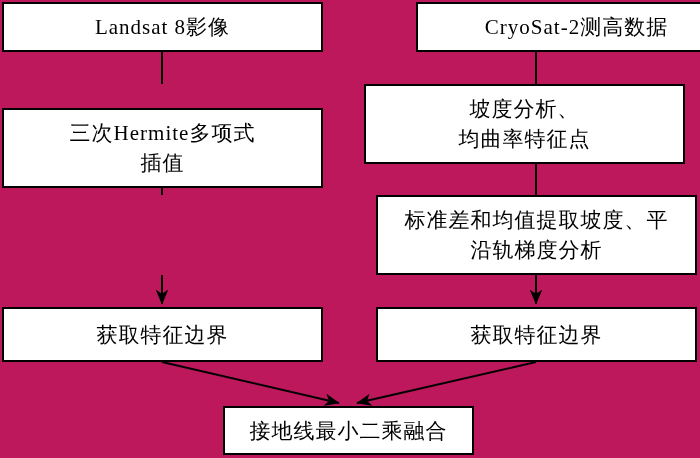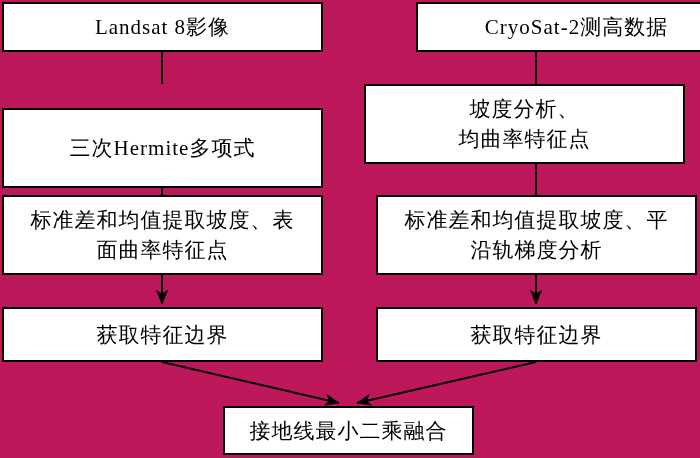--- a/index.html
+++ b/index.html
@@ -76,24 +76,21 @@
     <line x1="162" y1="362" x2="339" y2="403" stroke="#000" stroke-width="2" marker-end="url(#arrowhead)"></line>
     <line x1="536" y1="362" x2="357" y2="403" stroke="#000" stroke-width="2" marker-end="url(#arrowhead)"></line>
   </svg>
 
   <div class="fc-box pos-l1">
     <span class="ln">Landsat 8影像</span>
     <span class="ln"></span>
   </div>
   <div class="fc-box pos-l2">
     <span class="ln">三次Hermite多项式</span>
-  </div>
-  <div class="fc-box pos-l3">
-    <span class="ln">标准差和均值提取坡度、表</span>
-    <span class="ln">面曲率特征点</span>
+    <span class="ln">插值</span>
   </div>
   <div class="fc-box pos-l4">
     <span class="ln">获取特征边界</span>
     <span class="ln"></span>
   </div>
 
   <div class="fc-box pos-r1">
     <span class="ln">CryoSat-2测高数据</span>
     <span class="ln"></span>
   </div>

